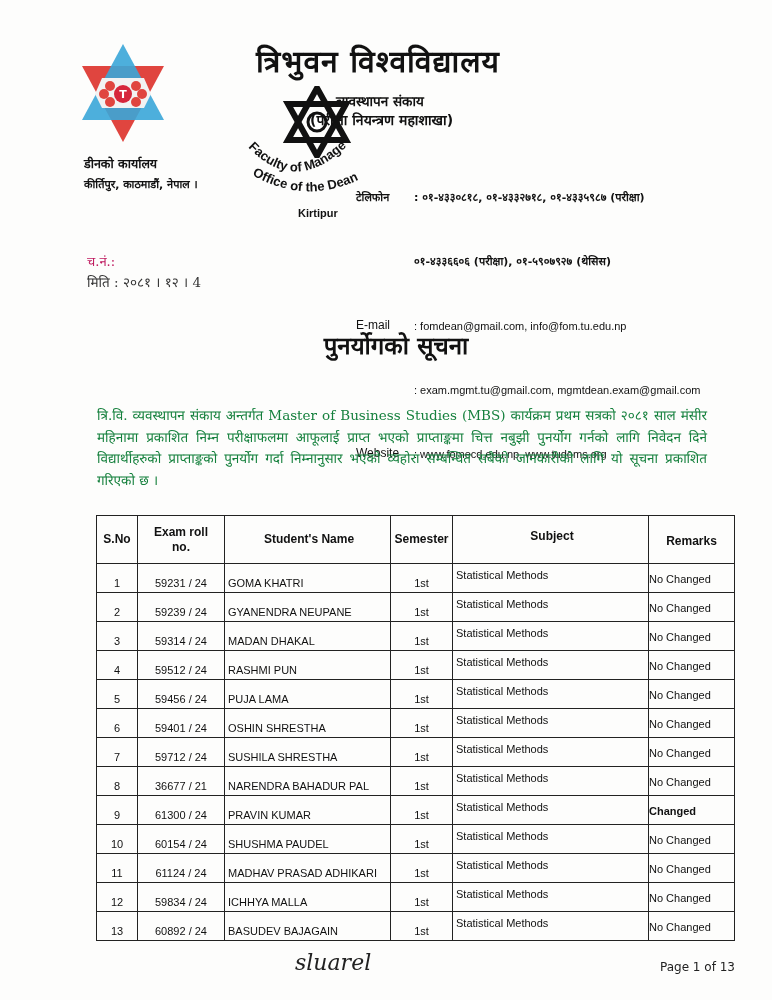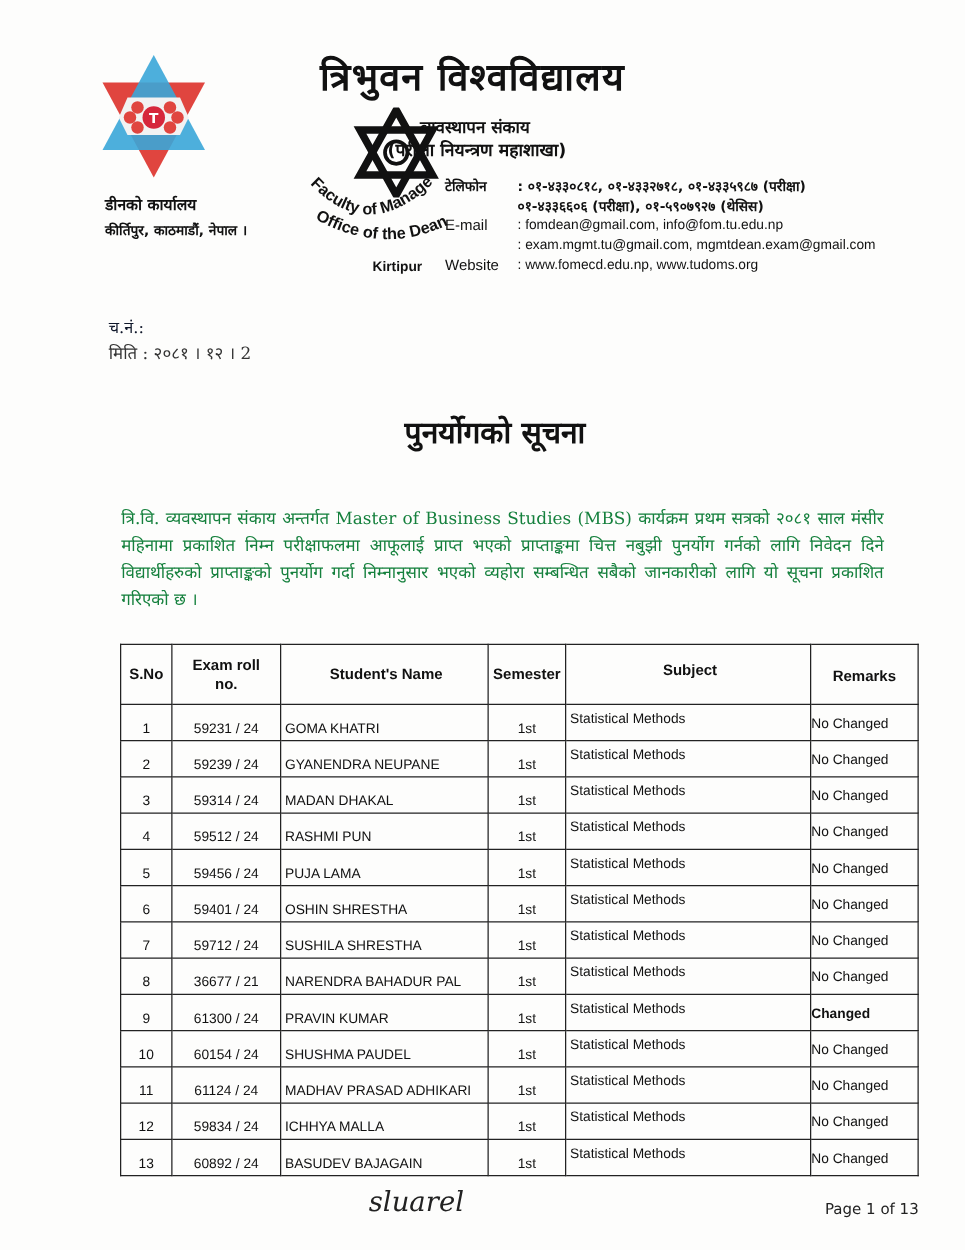--- a/index.html
+++ b/index.html
@@ -7,25 +7,25 @@
   .abs { position:absolute; }
   .logo { left:80px; top:42px; width:86px; height:102px; }
   .office-name { left:84px; top:155px; font-family:"DejaVu Sans", sans-serif; font-weight:bold; font-size:12.5px; }
   .office-addr { left:84px; top:176px; font-family:"DejaVu Sans", sans-serif; font-weight:bold; font-size:11px; }
   .univ { left:256px; top:40px; font-family:"DejaVu Serif", serif; font-weight:bold; font-size:30px; letter-spacing:1px; }
   .faculty { left:336px; top:92px; font-family:"DejaVu Sans", sans-serif; font-weight:bold; font-size:13.5px; }
   .exam-div { left:310px; top:110px; font-family:"DejaVu Sans", sans-serif; font-size:14px; font-weight:bold; }
   .stamp-star { left:282px; top:86px; width:70px; height:72px; }
   .stamp-text { left:240px; top:135px; width:150px; height:90px; }
   .contact { left:356px; top:140px; font-size:11.5px; }
-  .contact .row { display:flex; height:16px; align-items:center; white-space:nowrap; }
+  .contact .row { display:flex; height:16px; align-items:flex-end; white-space:nowrap;margin-top:48px; }
   .contact .lbl { width:58px; font-size:12px; }
   .contact .val { font-family:"DejaVu Sans", sans-serif; font-size:11px; }
   .contact .val.en { font-family:"Liberation Sans", sans-serif; font-size:11px; }
-  .ref { left:87px; top:252px; font-family:"DejaVu Serif", serif; font-size:13px; color:#0f172a; }
+  .ref { left:87px; top:252px; font-family:"DejaVu Serif", serif; font-size:13px; color:#be185d; }
   .date { left:87px; top:273px; font-family:"DejaVu Serif", serif; font-size:13.5px; color:#333; }
   .title { left:0; width:772px; top:328px; text-align:center; padding-left:20px; box-sizing:border-box; font-family:"DejaVu Serif", serif; font-size:24px; font-weight:bold; }
   .para { left:97px; top:405px; width:610px; font-family:"DejaVu Serif", serif; font-size:13.5px; line-height:21.5px; text-align:justify; color:#15803d; }
   table.results { position:absolute; left:96px; top:515px; border-collapse:collapse; font-size:11px; }
   table.results th, table.results td { border:1.5px solid #222; padding:0; }
   table.results th { height:41px; font-size:12px; font-weight:bold; text-align:center; line-height:15px; }
   table.results td { height:29px; vertical-align:bottom; padding-bottom:3px; box-sizing:border-box; }
   .c-sno { width:40px; text-align:center; }
   .c-roll { width:74px; text-align:center; }
   .c-name { width:162px; text-align:left; padding-left:3px !important; }
@@ -103,21 +103,21 @@
     <span class="lbl"></span>
     <span class="val en">: exam.mgmt.tu@gmail.com, mgmtdean.exam@gmail.com</span>
   </div>
   <div class="row">
     <span class="lbl">Website</span>
     <span class="val en">: www.fomecd.edu.np, www.tudoms.org</span>
   </div>
 </div>
 
 <div class="abs ref">च.नं.:</div>
-<div class="abs date">मिति : २०८१ । १२ । 2</div>
+<div class="abs date">मिति : २०८१ । १२ । 4</div>
 
 <div class="abs title">पुनर्योगको सूचना</div>
 
 <div class="abs para">त्रि.वि. व्यवस्थापन संकाय अन्तर्गत Master of Business Studies (MBS) कार्यक्रम प्रथम सत्रको २०८१ साल मंसीर महिनामा प्रकाशित निम्न परीक्षाफलमा आफूलाई प्राप्त भएको प्राप्ताङ्कमा चित्त नबुझी पुनर्योग गर्नको लागि निवेदन दिने विद्यार्थीहरुको प्राप्ताङ्कको पुनर्योग गर्दा निम्नानुसार भएको व्यहोरा सम्बन्धित सबैको जानकारीको लागि यो सूचना प्रकाशित गरिएको छ ।</div>
 
 <table class="results">
   <thead>
     <tr>
       <th class="c-sno">S.No</th>
       <th class="c-roll" style="padding:0 6px">Exam roll no.</th>

